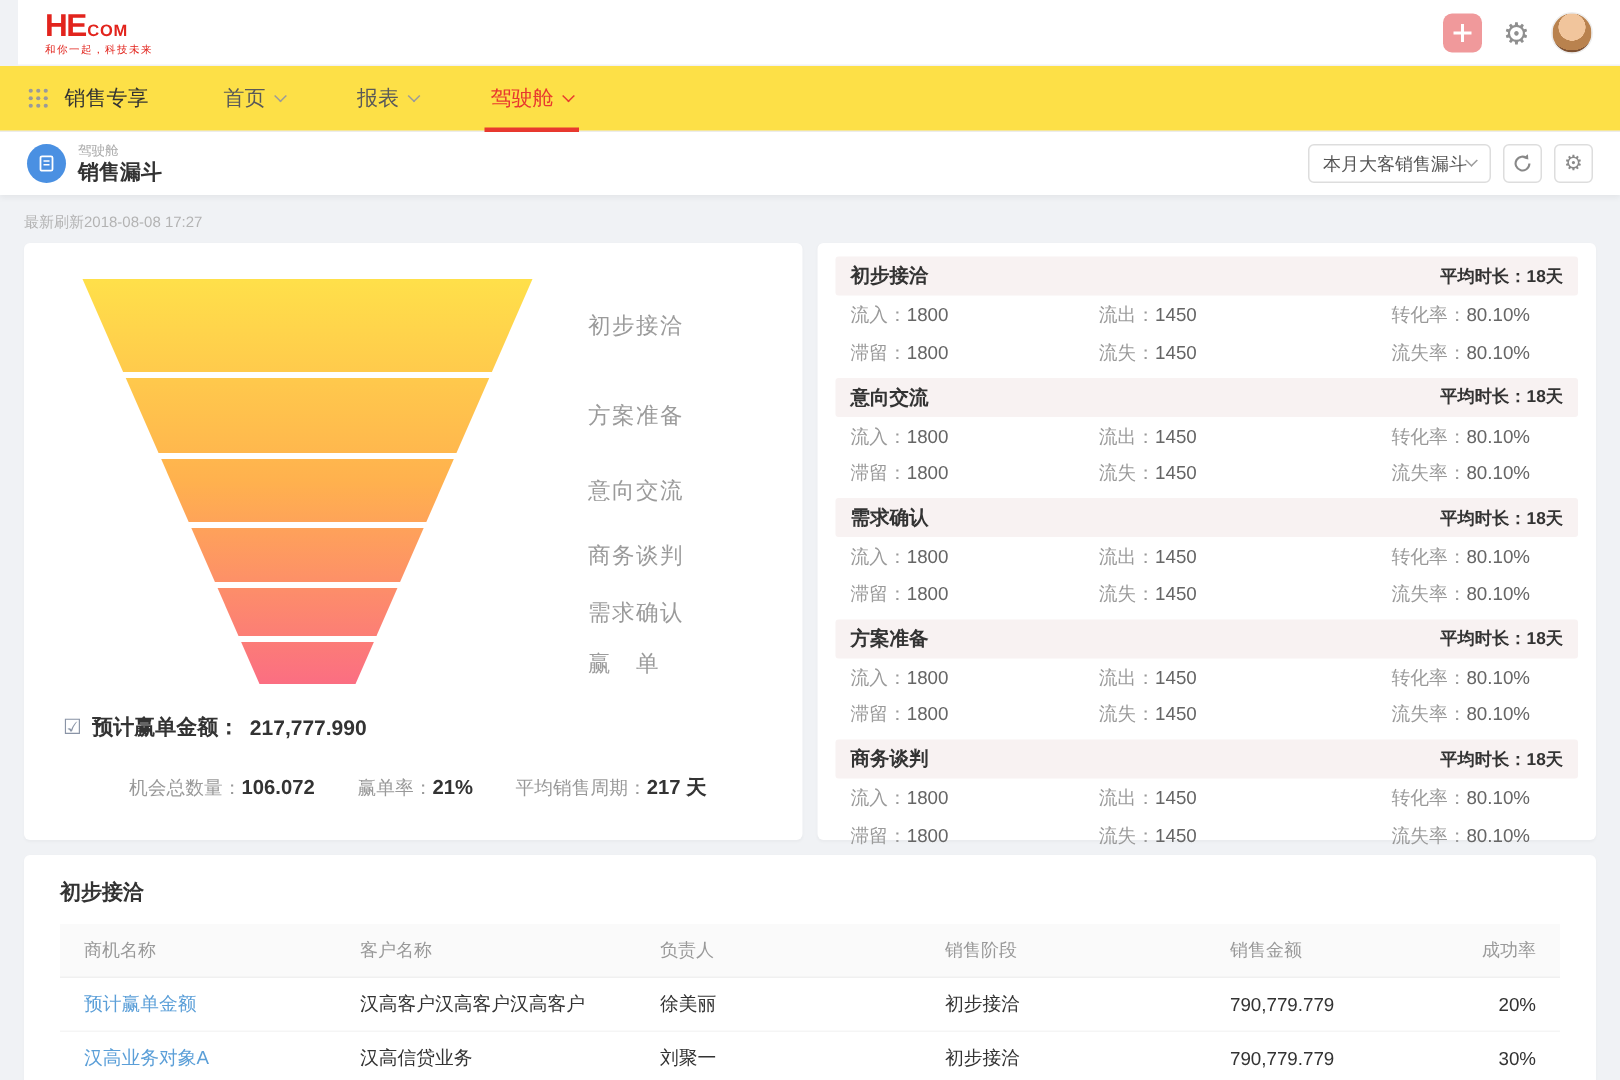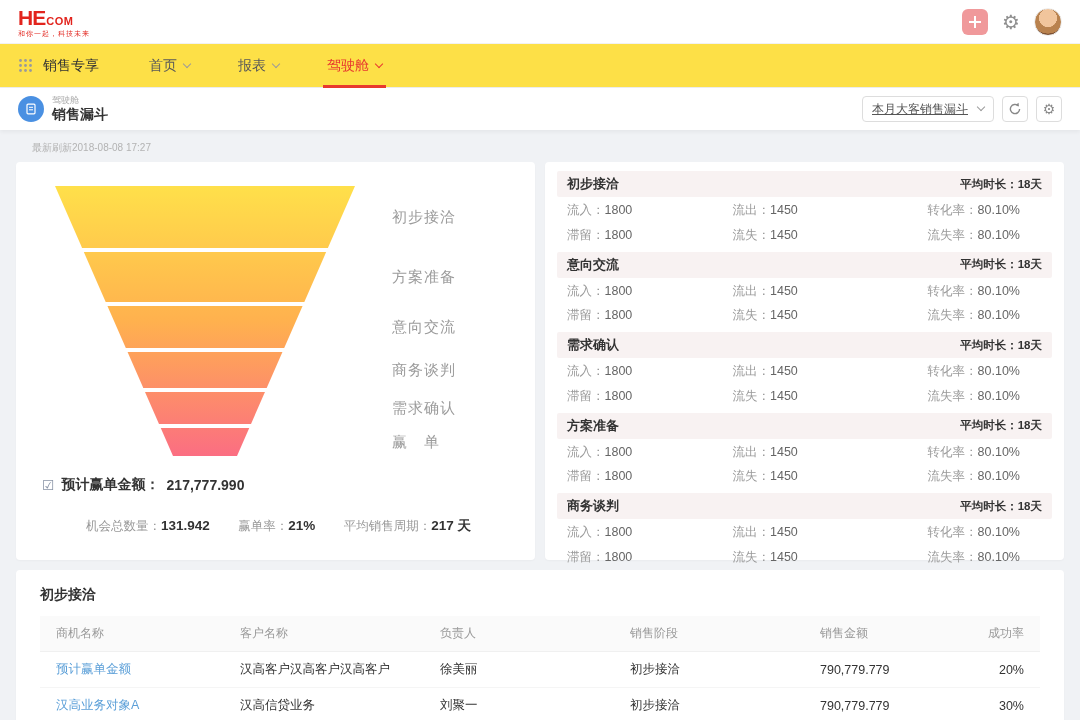--- a/index.html
+++ b/index.html
@@ -1,21 +1,21 @@
 <!DOCTYPE html>
 <html><head>
 <meta charset="utf-8">
 <title>销售漏斗</title>
 <style>
   * { margin:0; padding:0; box-sizing:border-box; }
   html,body { width:1080px; height:720px; overflow:hidden; }
   body { background:#f0f2f5; font-family:"Liberation Sans","DejaVu Sans",sans-serif; color:#333; }
 
   
-  .topbar { height:44px; background:#fff; display:flex; align-items:center; padding:0 18px; border-bottom:1px solid #f2f2f2; }
+  .topbar { height:44px; background:#fff; display:flex; align-items:center; padding:0 18px; border-bottom:1px solid #f2f2f2;margin-left:12px; }
   .logo { display:flex; flex-direction:column; line-height:1; cursor:pointer; }
   .logo-line { display:flex; align-items:baseline; }
   .logo-he { color:#e2241d; font-weight:bold; font-size:21px; letter-spacing:-1px; }
   .logo-com { color:#e2241d; font-weight:bold; font-size:11px; margin-left:1px; letter-spacing:0.5px; }
   .logo-tag { color:#e2241d; font-size:7px; margin-top:2px; letter-spacing:1px; }
   .top-right { margin-left:auto; display:flex; align-items:center; gap:14px; }
   .searchbox { width:225px; height:28px; border:1px solid #e2e2e2; border-radius:4px; display:flex; align-items:center; padding:0 10px; background:#fff; }
   .searchbox input { border:0; outline:0; flex:1; font-size:12px; color:#666; background:transparent; font-family:inherit; }
   .searchbox input::placeholder { color:#bfbfbf; }
   .add-btn { width:26px; height:26px; border-radius:6px; background:#f0999b; position:relative; cursor:pointer; }
@@ -35,26 +35,26 @@
   .chev { width:6px; height:6px; border-right:1.4px solid #9b9b9b; border-bottom:1.4px solid #9b9b9b; transform:rotate(45deg); margin-top:-4px; }
   .chev.red { border-color:#e8392f; }
 
   
   .pageheader { height:42px; background:#fff; display:flex; align-items:center; padding:0 18px; box-shadow:0 2px 4px rgba(0,0,0,0.05); position:relative; z-index:2; }
   .doc-badge { width:26px; height:26px; border-radius:50%; background:#4a90e2; display:flex; align-items:center; justify-content:center; margin-right:8px; flex:0 0 auto; }
   .ph-text { display:flex; flex-direction:column; line-height:1.2; }
   .crumb { font-size:9px; color:#aaa; }
   .ph-title { font-size:14px; font-weight:bold; color:#333; }
   .ph-right { margin-left:auto; display:flex; align-items:center; gap:8px; }
-  .select { height:26px; border:1px solid #ddd; border-radius:4px; display:flex; align-items:center; gap:10px; padding:0 9px; font-size:12px; color:#555; cursor:pointer; background:#fff;text-decoration:underline; }
+  .select { height:26px; border:1px solid #ddd; border-radius:4px; display:flex; align-items:center; padding:0 9px; font-size:12px; color:#555; cursor:pointer; background:#fff; }
   .icon-btn { width:26px; height:26px; border:1px solid #ddd; border-radius:4px; display:flex; align-items:center; justify-content:center; cursor:pointer; background:#fff; color:#8a8a8a; font-size:14px; font-family:"DejaVu Sans",sans-serif; }
 
   
   .content { padding:9px 16px 0; }
-  .refresh-note { font-size:10px; color:#b3b3b3; margin:2px 16px 7px; }
+  .refresh-note { font-size:10px; color:#b3b3b3; margin:2px 0 7px; }
   .cards-row { display:flex; gap:10px; }
   .card { background:#fff; border-radius:4px; box-shadow:0 1px 2px rgba(0,0,0,0.03); }
   .card-funnel { width:519px; height:398px; padding:14px 24px 0; }
   .card-stages { width:519px; height:398px; padding:9px 12px 0; }
 
   .funnel-svg { display:block; width:470px; height:270px; margin:10px 0 0 0; }
   .fl { font-size:15px; fill:#9b9b9b; letter-spacing:1px; font-family:"Liberation Sans","DejaVu Sans",sans-serif; }
 
   .summary { display:flex; align-items:center; gap:7px; margin:20px 0 0 2px; font-size:14px; font-weight:bold; color:#333; }
   .checkbox-icon { color:#8a94a6; font-size:14px; font-weight:normal; font-family:"DejaVu Sans",sans-serif; }
@@ -189,21 +189,21 @@
             <polygon fill="url(#fg)" points="120.76296296296296,242 209.23703703703706,242 197,270 133,270"></polygon>
             <text class="fl" x="352" y="261">赢　单</text>
           </svg>
         <div class="summary">
           <span class="checkbox-icon">☑</span>
           <span>预计赢单金额：</span>
           <span>217,777.990</span>
         </div>
         <div class="stats">
           <span class="stat">
-            <span class="s-label">机会总数量：</span><span class="s-value">131.942</span>
+            <span class="s-label">机会总数量：</span><span class="s-value">106.072</span>
           </span>
           <span class="stat">
             <span class="s-label">赢单率：</span><span class="s-value">21%</span>
           </span>
           <span class="stat">
             <span class="s-label">平均销售周期：</span><span class="s-value">217 天</span>
           </span>
         </div>
       </div>
 

